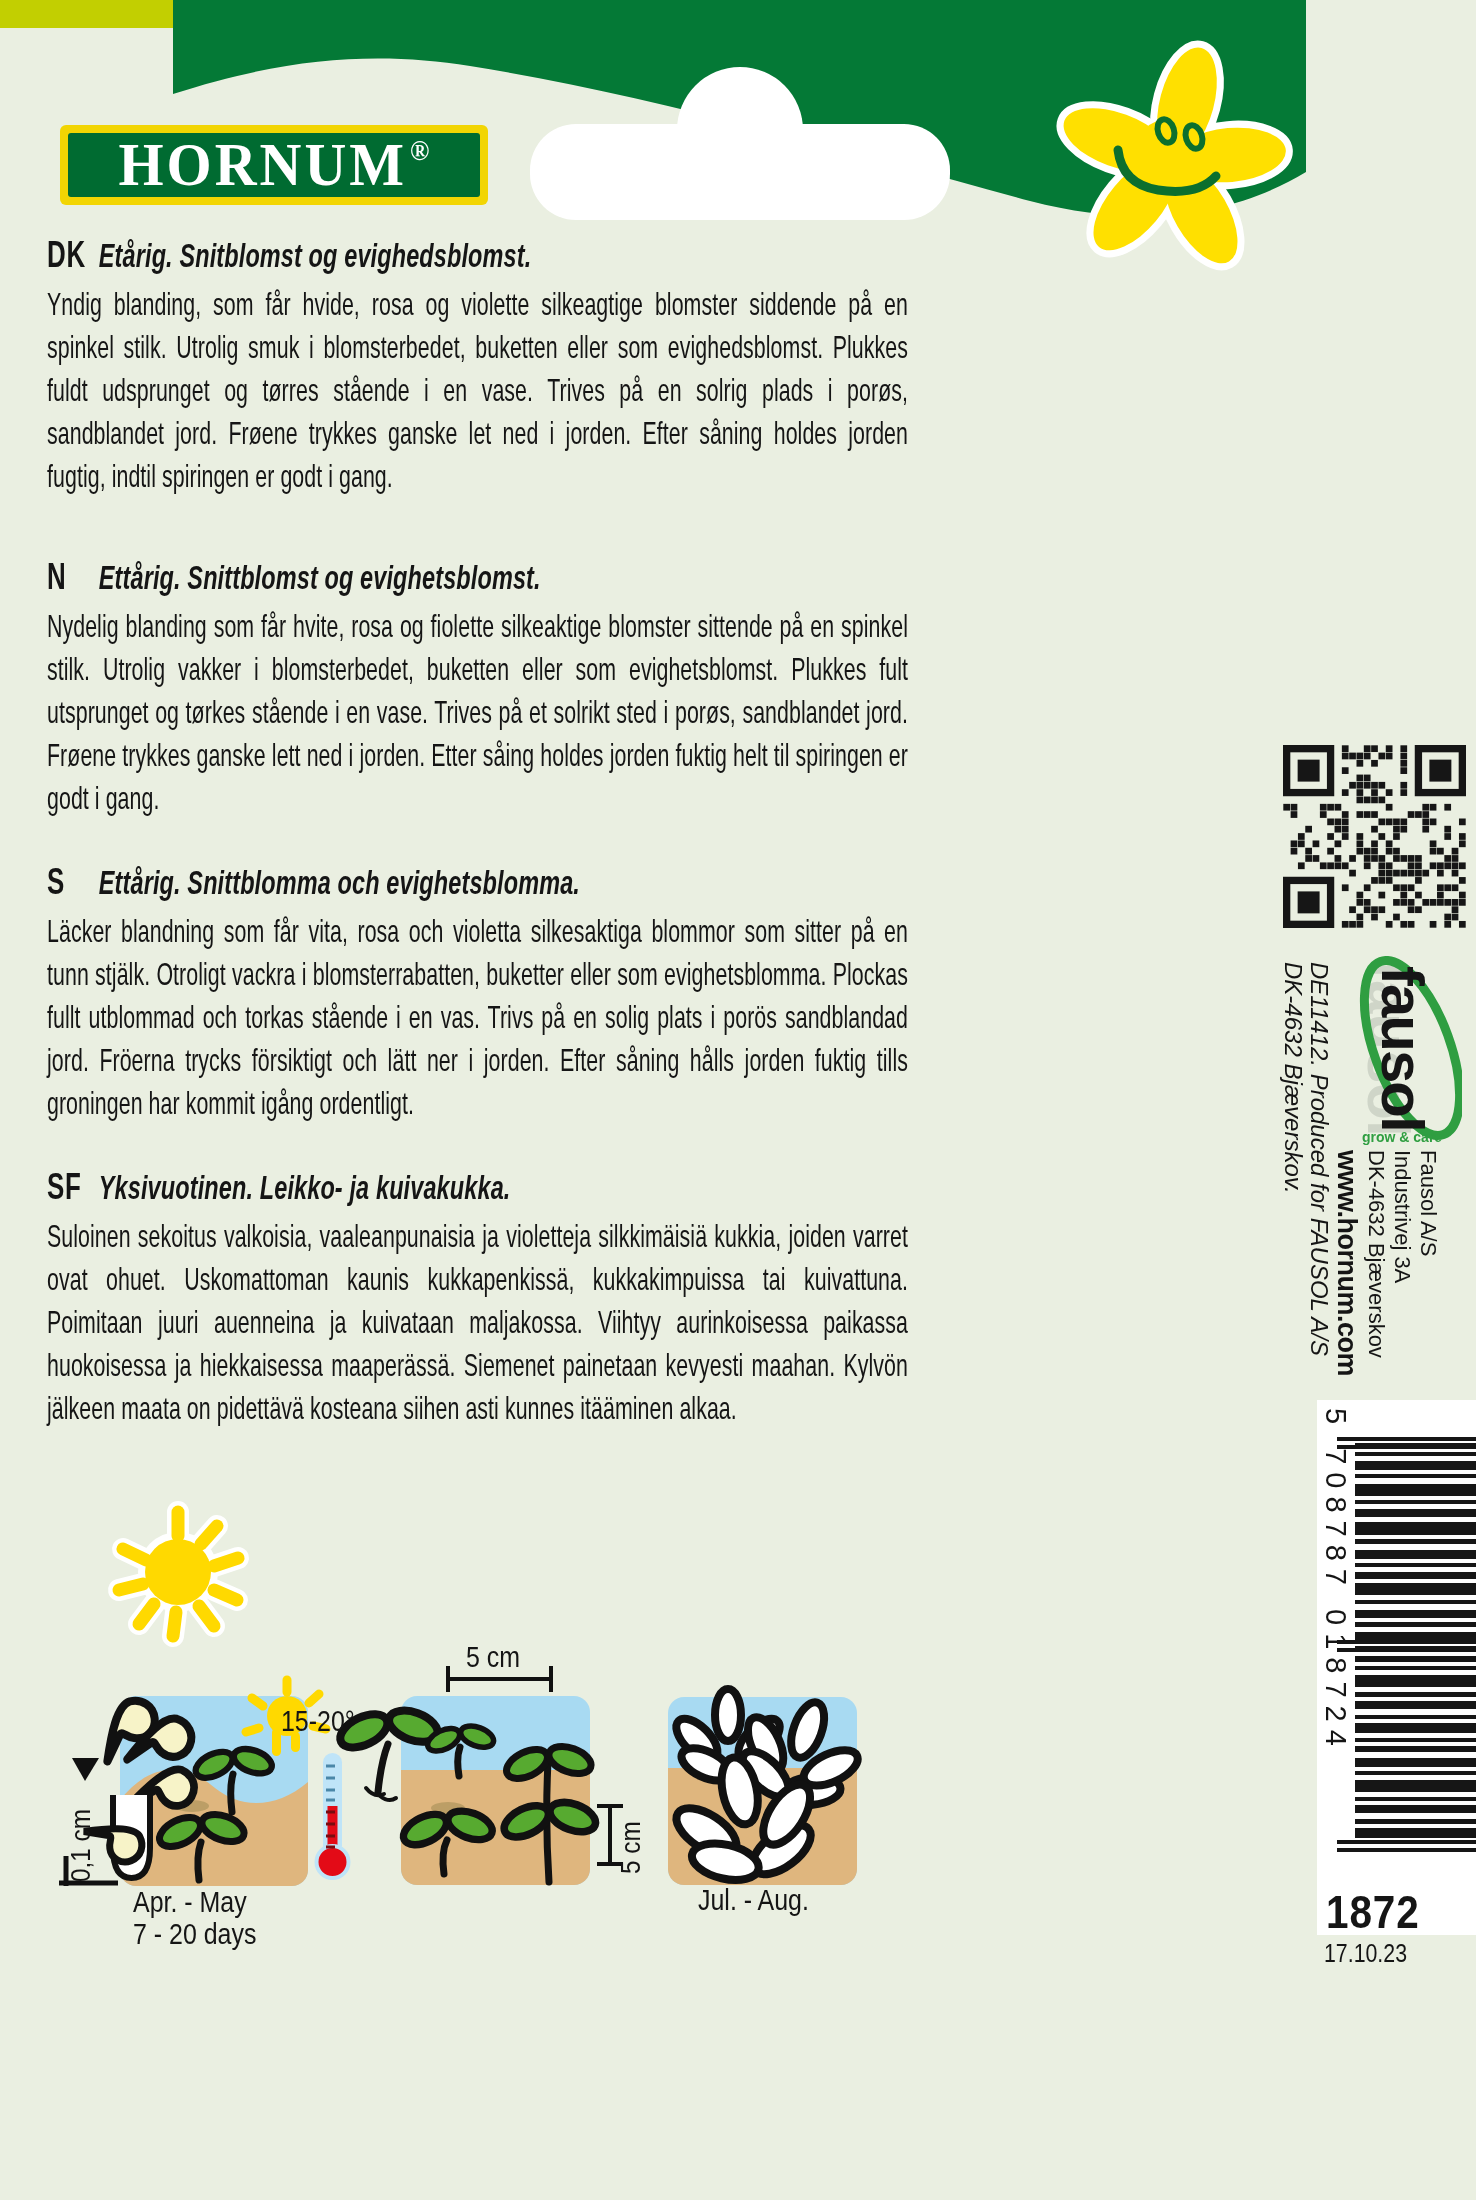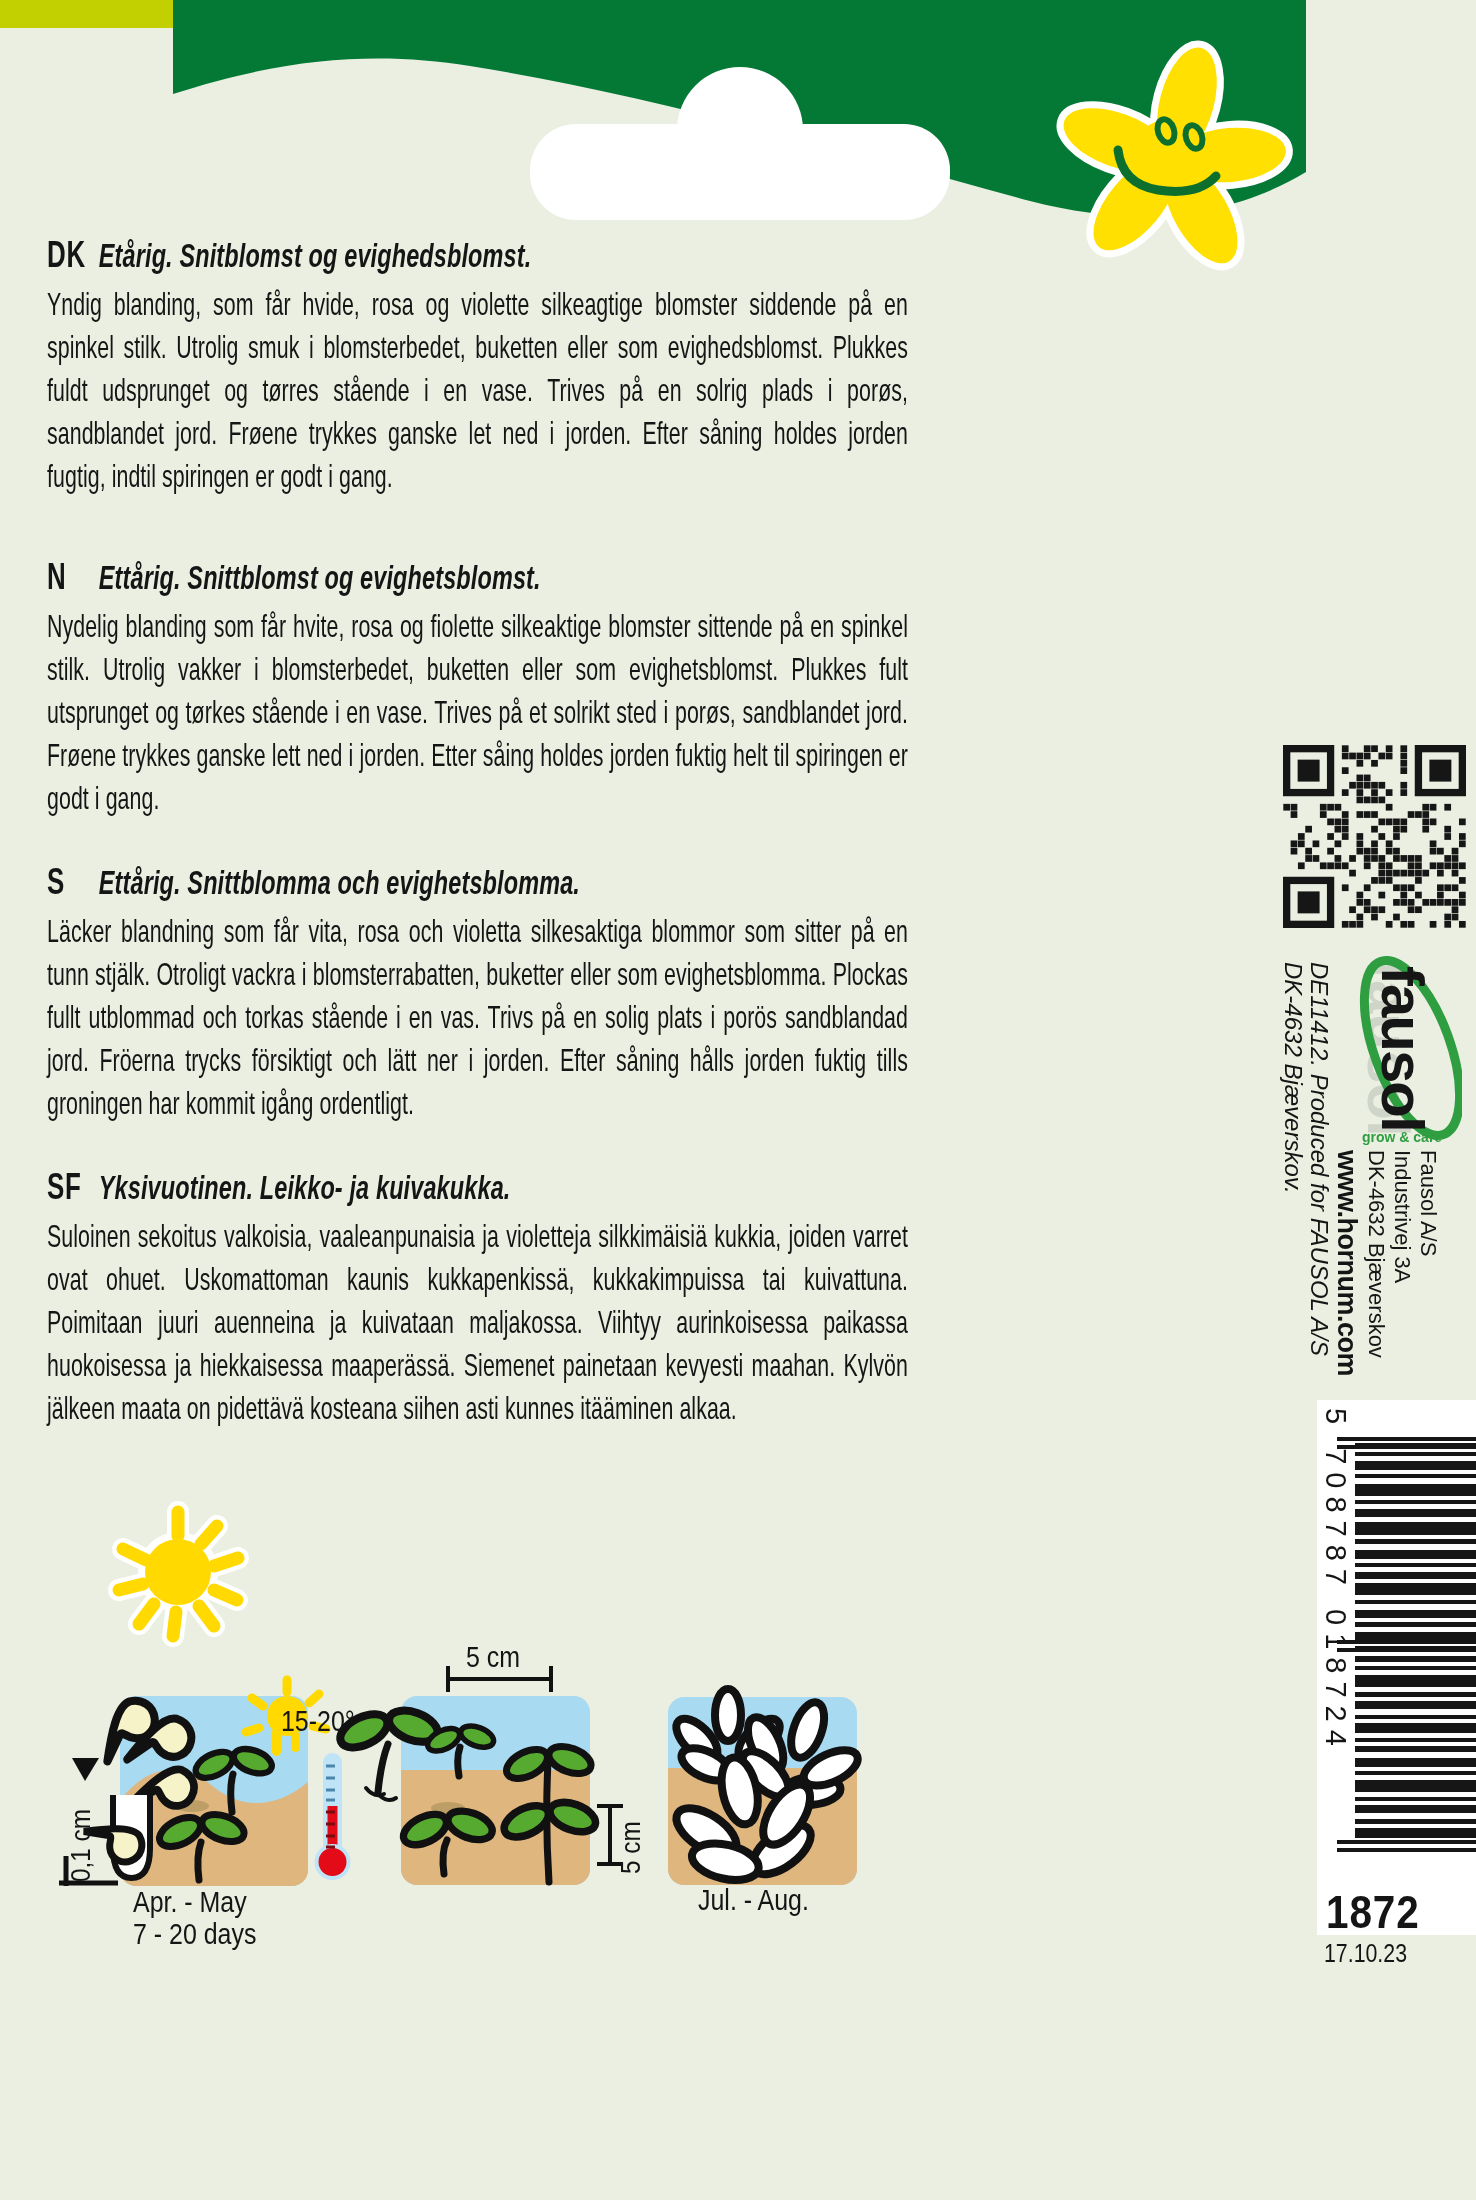--- a/index.html
+++ b/index.html
@@ -91,20 +91,25 @@
         <circle cx="1172" cy="158" r="40"></circle>
       </g>
       <g fill="none" stroke="#0c6f2e">
         <ellipse cx="1166" cy="131" rx="8" ry="12" stroke-width="6" transform="rotate(-18 1166 131)"></ellipse>
         <ellipse cx="1194" cy="137" rx="8" ry="12" stroke-width="6" transform="rotate(-18 1194 137)"></ellipse>
         <path d="M1118,150 Q1122,184 1158,190 Q1198,196 1216,176" stroke-width="9" stroke-linecap="round"></path>
       </g>
     </g>
   </svg>
 
+  <div id="hornum-logo">
+    <div id="hornum-inner">
+      <span id="hornum-text"><span>HORNUM</span><span id="hornum-reg">®</span></span>
+    </div>
+  </div>
 
   <div class="section" style="top:234px">
     <div class="sec-head">
       <span class="sec-code">DK</span><span class="sec-title">Etårig. Snitblomst og evighedsblomst.</span>
     </div>
     <p class="sec-body">Yndig blanding, som får hvide, rosa og violette silkeagtige blomster siddende på en spinkel stilk. Utrolig smuk i blomsterbedet, buketten eller som evighedsblomst. Plukkes fuldt udsprunget og tørres stående i en vase. Trives på en solrig plads i porøs, sandblandet jord. Frøene trykkes ganske let ned i jorden. Efter såning holdes jorden fugtig, indtil spiringen er godt i gang.</p>
   </div>
 
   <div class="section" style="top:556px">
     <div class="sec-head">

